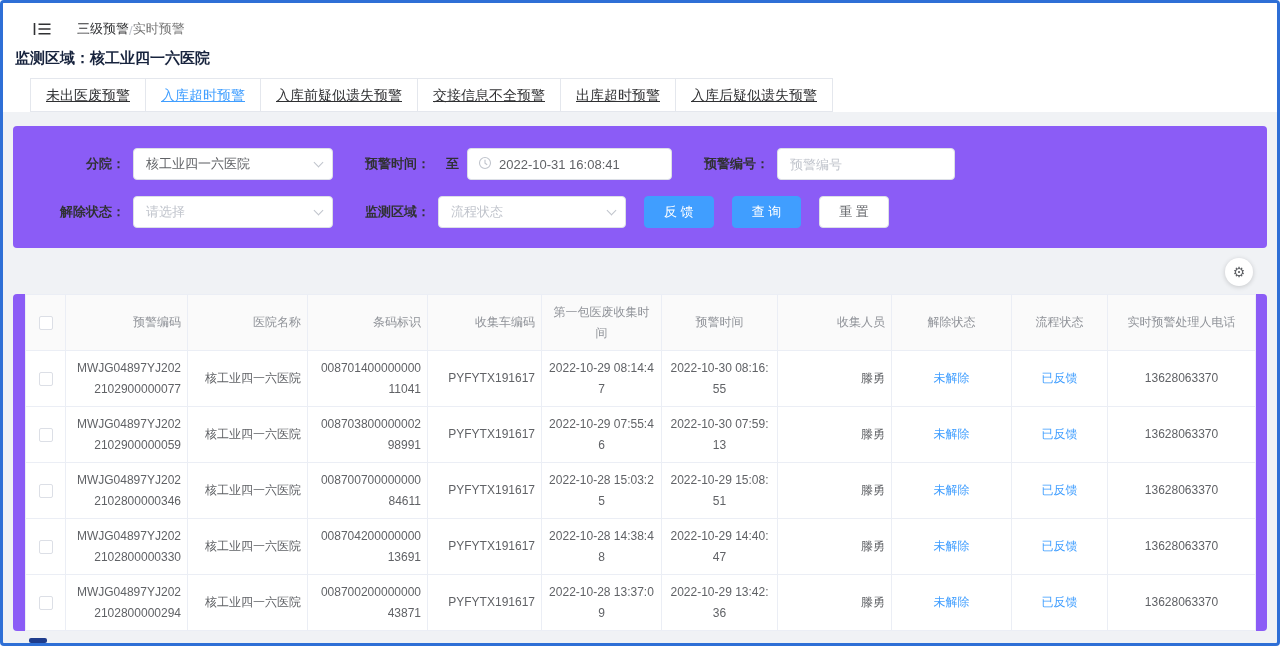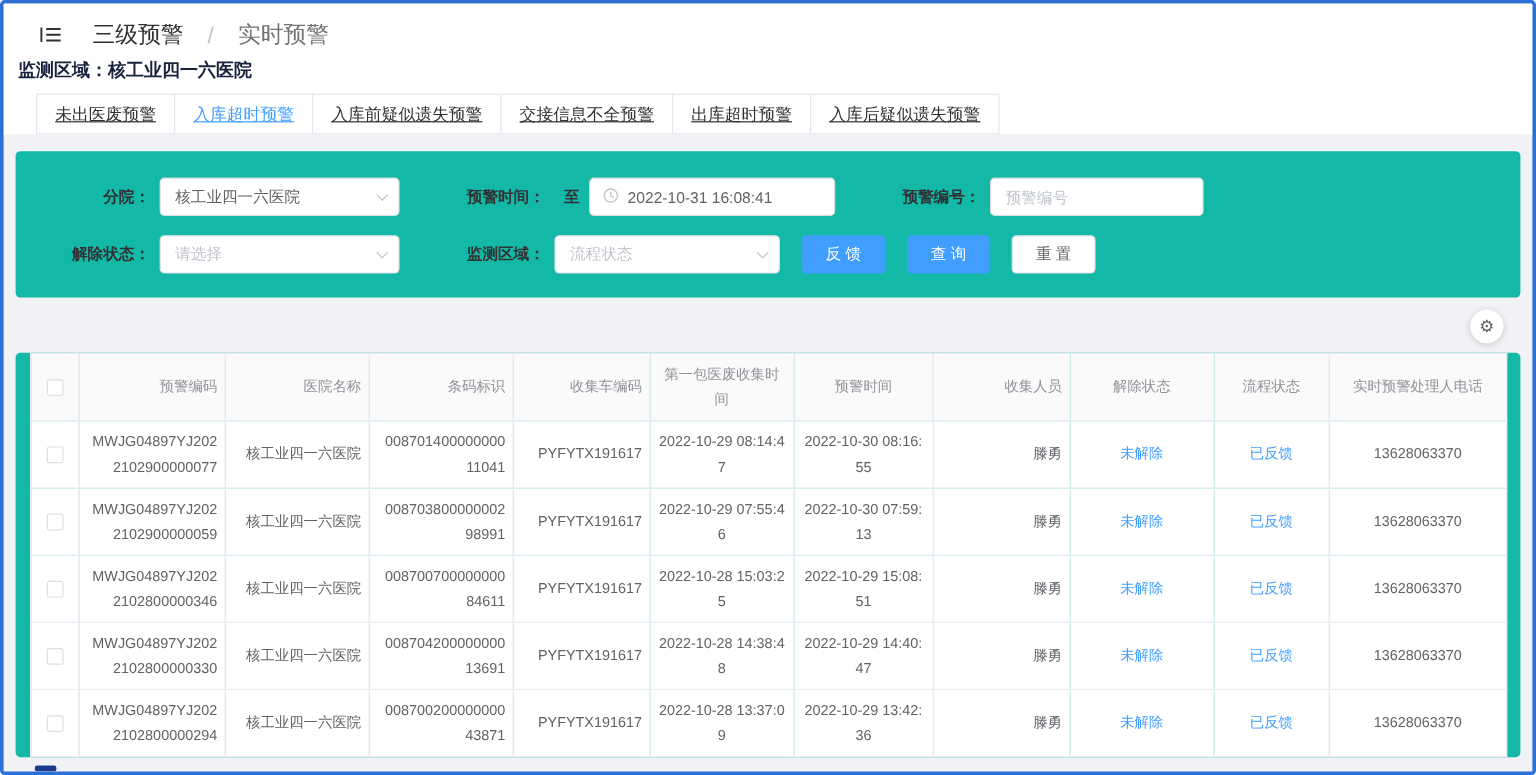--- a/index.html
+++ b/index.html
@@ -14,44 +14,44 @@
     border-radius: 4px;
     background: #f0f2f5;
     overflow: hidden;
     position: relative;
   }
 
   
   .white-head { background: #fff; padding-top: 12px; }
   .topbar { display: flex; align-items: center; height: 28px; padding-left: 30px; }
   .hamburger { display: flex; align-items: center; margin-right: 26px; cursor: pointer; }
-  .breadcrumb { display: flex; align-items: flex-end; gap: 20px; font-size: 19px; color: #303133; }
+  .breadcrumb { display: flex; align-items: flex-end; gap: 0; font-size: 13px; color: #303133; }
   .breadcrumb .sep { color: #c0c4cc; }
   .breadcrumb .current { color: #737373; }
   .title-row { padding: 6px 0 10px 12px; }
   .page-title { font-size: 15px; font-weight: 700; color: #17233d; }
   .tabs { display: flex; padding-left: 28px; }
   .tab {
     height: 34px; line-height: 32px; padding: 0 15px;
     border: 1px solid #e4e7ed; margin-left: -1px;
     background: #fff; font-size: 14px; color: #303133;
     cursor: pointer; white-space: nowrap; text-decoration: underline;
   }
   .tab.active { color: #409eff; }
 
   
   .content { padding: 14px 10px 0; }
-  .card { background: #14b8a6; border-radius: 4px; }
+  .card { background: #8b5cf6; border-radius: 4px; }
 
   .filter-card { padding: 22px 20px 20px; }
   .frow { display: flex; align-items: center; }
   .frow + .frow { margin-top: 16px; }
   .flabel { width: 100px; flex: none; text-align: right; font-size: 13px; font-weight: 700; color: #303133; padding-right: 8px; white-space: nowrap; }
   .flabel2 { font-size: 13px; font-weight: 700; color: #303133; padding-right: 8px; white-space: nowrap; }
-  .ml40 { margin-left: 56px; }
+  .ml40 { margin-left: 32px; }
 
   .ctrl {
     height: 32px; border: 1px solid #dcdfe6; border-radius: 4px;
     background: #fff; display: flex; align-items: center;
     font-size: 13px; color: #606266;
   }
   .select { width: 200px; padding: 0 10px 0 12px; justify-content: space-between; cursor: pointer; }
   .select-small { width: 188px; }
   .select .ph { color: #c0c4cc; }
   .caret {

